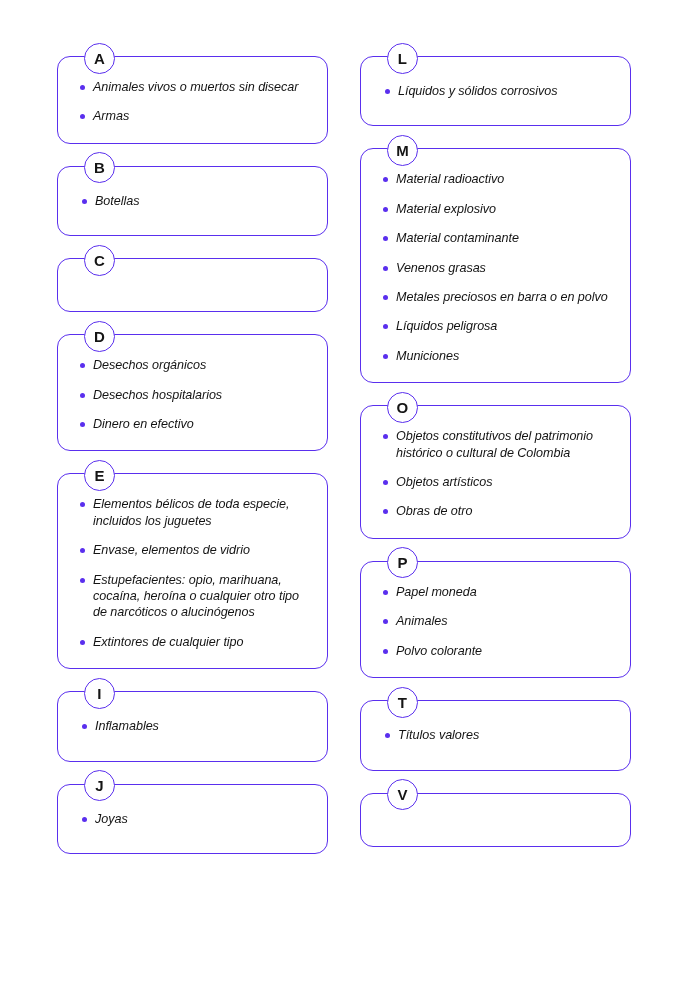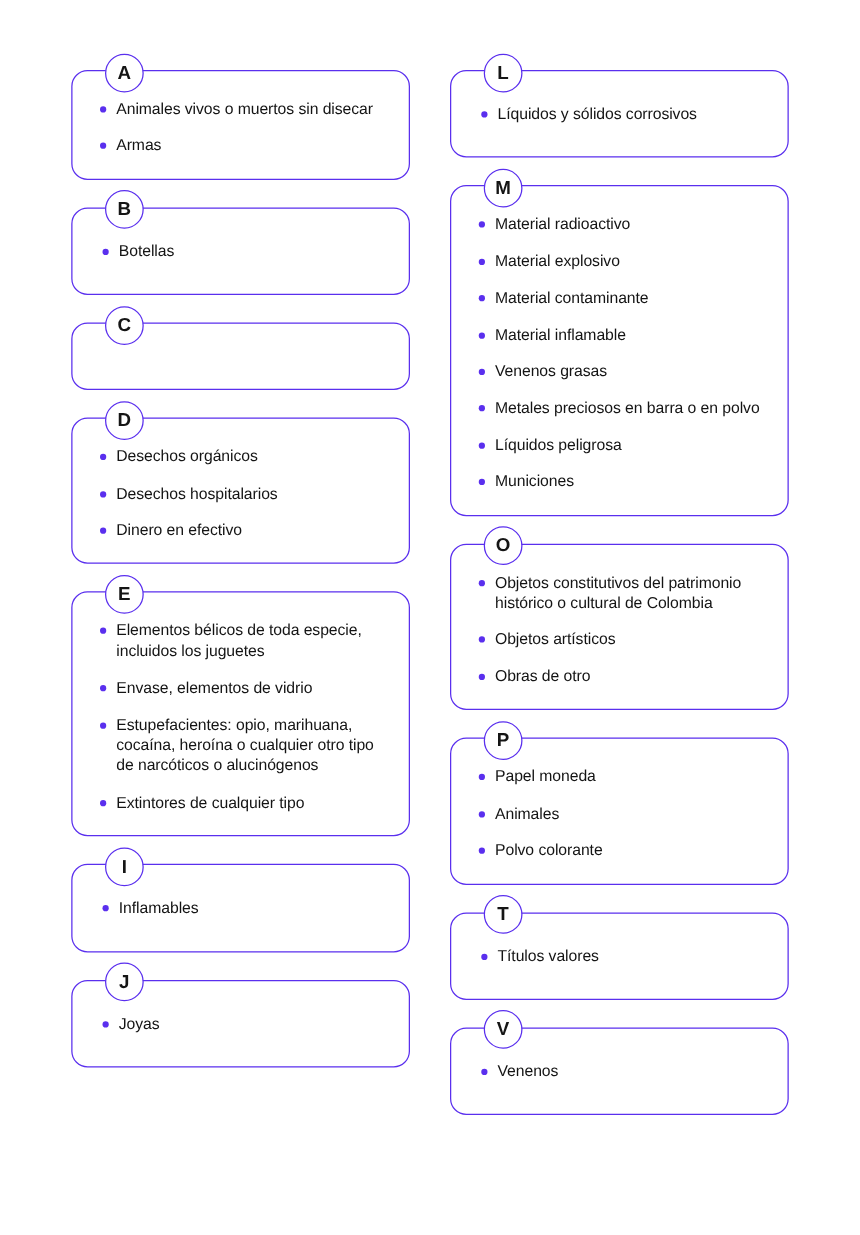--- a/index.html
+++ b/index.html
@@ -63,20 +63,21 @@
     font-weight: 700;
     color: #151515;
     letter-spacing: 0.2px;
     z-index: 3;
   }
 
   .items {
     list-style: none;
     margin: 0;
     padding: 0;
+    font-style: italic;
   }
   .item {
     position: relative;
     padding-left: 13px;
     margin-bottom: 13px;
     font-size: 12.6px;
     line-height: 16.4px;
     color: #141414;
     letter-spacing: -0.05px;
   }
@@ -150,21 +151,20 @@
         <ul class="items">
           <li class="item">Líquidos y sólidos corrosivos</li>
         </ul>
       </div>
       <div class="card" style="margin-top: 22px;">
         <div class="badge">M</div>
         <ul class="items">
           <li class="item">Material radioactivo</li>
           <li class="item">Material explosivo</li>
           <li class="item">Material contaminante</li>
-          <li class="item">Material inflamable</li>
           <li class="item">Venenos grasas</li>
           <li class="item">Metales preciosos en barra o en polvo</li>
           <li class="item">Líquidos peligrosa</li>
           <li class="item">Municiones</li>
         </ul>
       </div>
       <div class="card" style="margin-top: 22px;">
         <div class="badge">O</div>
         <ul class="items">
           <li class="item">Objetos constitutivos del patrimonio histórico o cultural de Colombia</li>
@@ -181,18 +181,15 @@
         </ul>
       </div>
       <div class="card single" style="margin-top: 22px;">
         <div class="badge">T</div>
         <ul class="items">
           <li class="item">Títulos valores</li>
         </ul>
       </div>
       <div class="card single" style="margin-top: 22px;">
         <div class="badge">V</div>
-        <ul class="items">
-          <li class="item">Venenos</li>
-        </ul>
       </div>
     </div>
 </div>
 
 </body></html>

